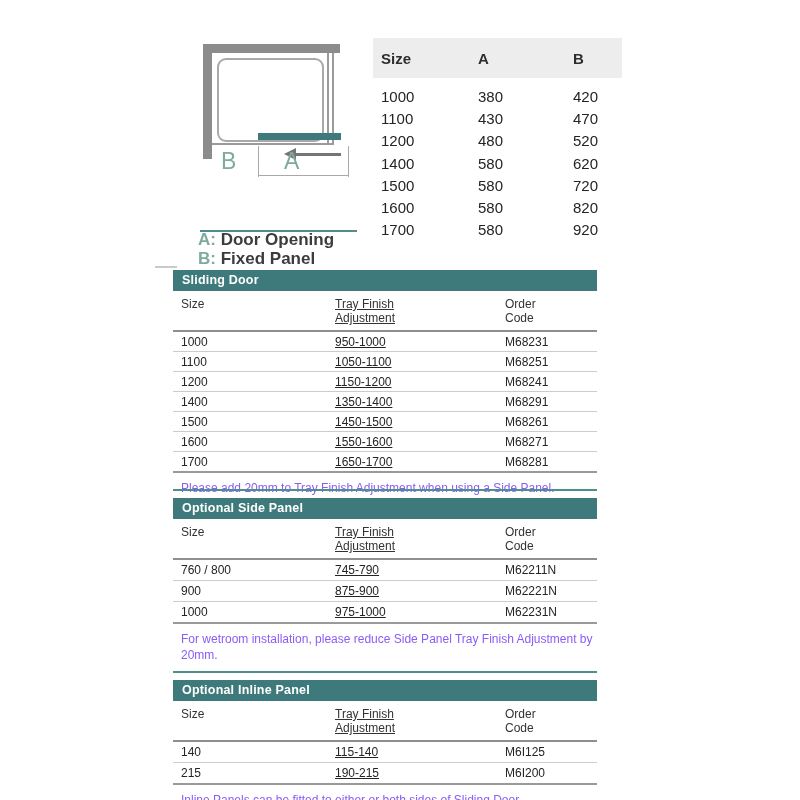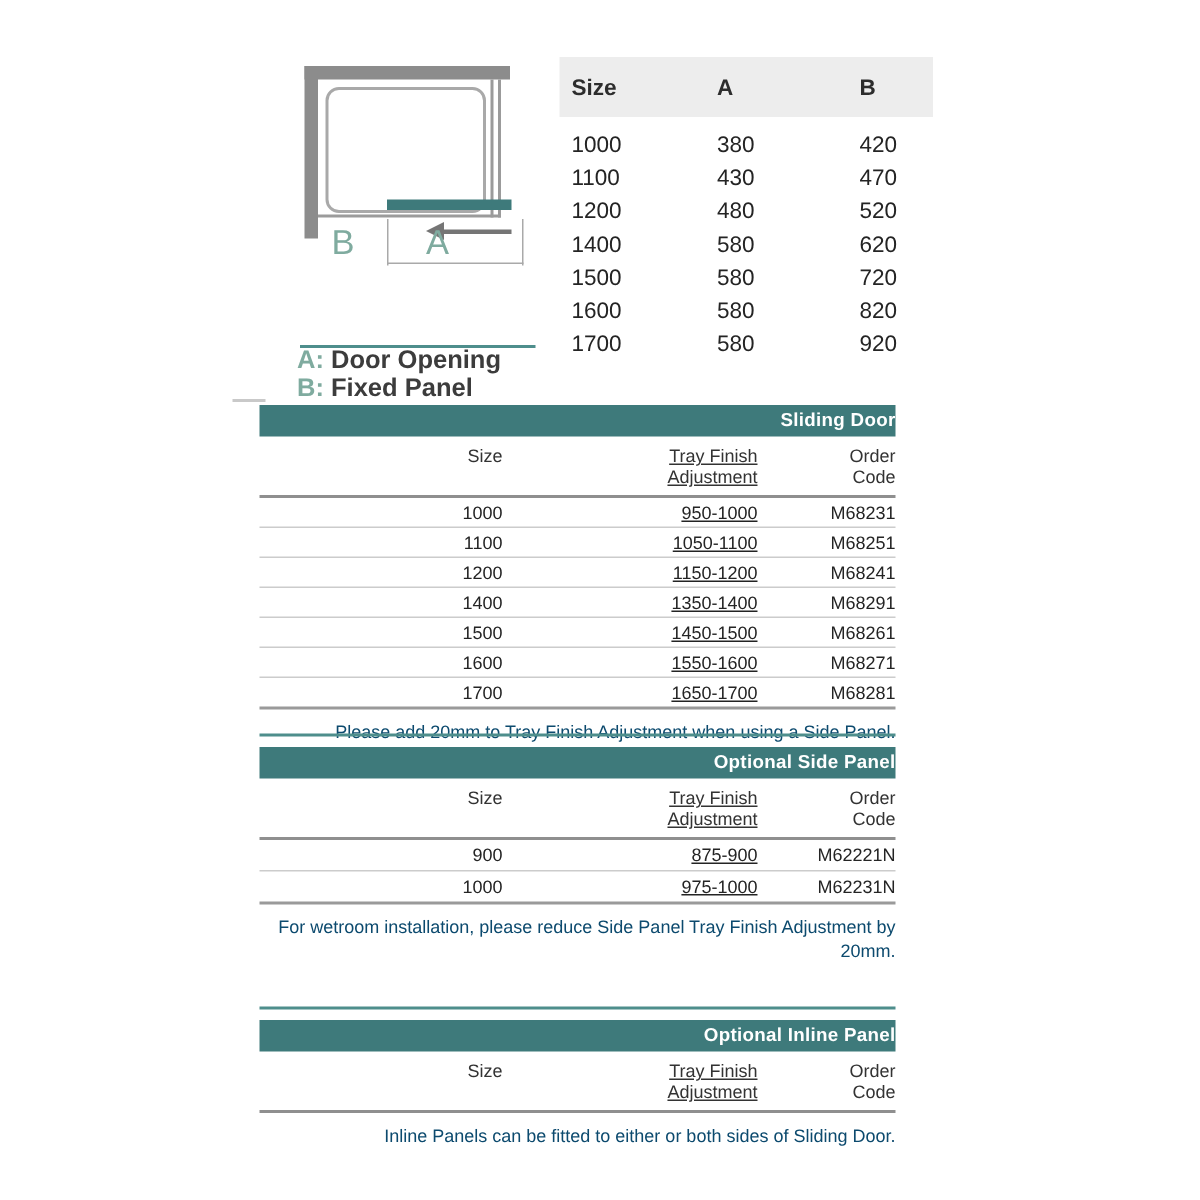--- a/index.html
+++ b/index.html
@@ -36,39 +36,39 @@
   #spec-table .spec-header{display:flex;height:40px;align-items:center;background:#ededed;
     font-weight:bold;font-size:15px;color:#2d2d2d;padding-left:8px;}
   #spec-table .cell{white-space:nowrap;}
   #spec-table .cell:nth-child(1){width:97px;}
   #spec-table .cell:nth-child(2){width:95px;}
   #spec-table .cell:nth-child(3){flex:1;}
   #spec-table .spec-rows{margin-top:7px;}
   #spec-table .trow{display:flex;height:22.3px;align-items:center;font-size:15px;color:#242424;padding-left:8px;}
 
   
-  .tsection{position:absolute;left:173px;width:424px;text-align:right;}
+  .tsection{position:absolute;left:173px;width:424px;}
   #sliding-door{top:270px;}
   #side-panel{top:489px;}
   #inline-panel{top:671px;}
   .section-divider{height:2px;background:#4e8e8c;margin-bottom:7px;}
   .bar{height:21px;line-height:21px;background:#3e7a7b;color:#fff;font-size:12.5px;font-weight:bold;
     padding-left:9px;letter-spacing:.2px;}
   .thead{display:flex;align-items:flex-start;padding:6px 0 5px 8px;border-bottom:2px solid #8f8f8f;
     font-size:12px;line-height:14px;color:#333;}
   .tsection .cell{white-space:nowrap;}
   .tsection .cell:nth-child(1){width:154px;}
   .tsection .cell:nth-child(2){width:170px;text-decoration:underline;}
   .tsection .cell:nth-child(3){flex:1;}
   .rows{border-bottom:2px solid #9a9a9a;}
   .rows .trow{display:flex;align-items:center;height:19px;padding-left:8px;border-bottom:1px solid #cccccc;
     font-size:12px;color:#242424;}
   .rows .trow:last-child{border-bottom:none;}
   #side-panel .rows .trow,#inline-panel .rows .trow{height:20px;}
-  .notes{padding:8px 0 0 8px;font-size:12px;line-height:15.5px;color:#0c4a6e;}
+  .notes{padding:8px 0 0 8px;font-size:12px;line-height:15.5px;color:#8b5cf6;}
 
   .crop-tick{position:absolute;left:155px;top:266px;width:22px;height:2px;background:#c9c9c9;}
 </style>
 </head>
 <body>
 
 <div id="diagram">
   <div class="wall-top"></div>
   <div class="wall-left"></div>
   <div class="glass"></div>
@@ -211,20 +211,25 @@
         <div>Tray Finish</div>
         <div>Adjustment</div>
       </div>
       <div class="cell">
         <div>Order</div>
         <div>Code</div>
       </div>
     </div>
   <div class="rows">
       <div class="trow">
+        <div class="cell">760 / 800</div>
+        <div class="cell">745-790</div>
+        <div class="cell">M62211N</div>
+      </div>
+      <div class="trow">
         <div class="cell">900</div>
         <div class="cell">875-900</div>
         <div class="cell">M62221N</div>
       </div>
       <div class="trow">
         <div class="cell">1000</div>
         <div class="cell">975-1000</div>
         <div class="cell">M62231N</div>
       </div>
     </div>
@@ -242,16 +247,28 @@
       </div>
       <div class="cell">
         <div>Tray Finish</div>
         <div>Adjustment</div>
       </div>
       <div class="cell">
         <div>Order</div>
         <div>Code</div>
       </div>
     </div>
+  <div class="rows">
+      <div class="trow">
+        <div class="cell">140</div>
+        <div class="cell">115-140</div>
+        <div class="cell">M6I125</div>
+      </div>
+      <div class="trow">
+        <div class="cell">215</div>
+        <div class="cell">190-215</div>
+        <div class="cell">M6I200</div>
+      </div>
+    </div>
   <div class="notes">
       <div class="note-line">Inline Panels can be fitted to either or both sides of Sliding Door.</div>
     </div>
 </section>
 
 </body></html>

